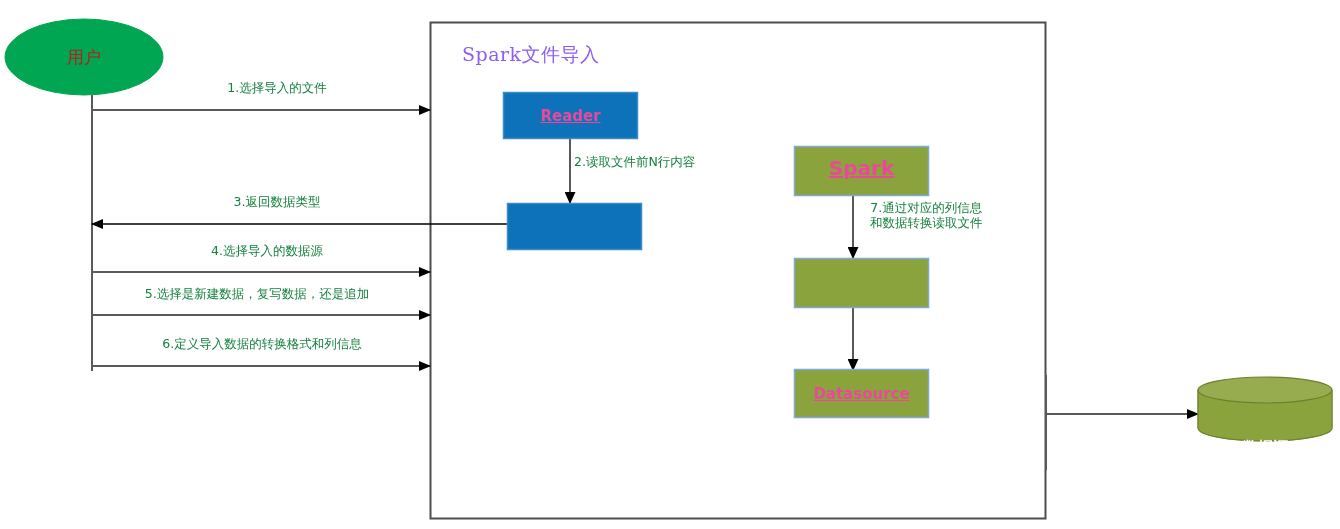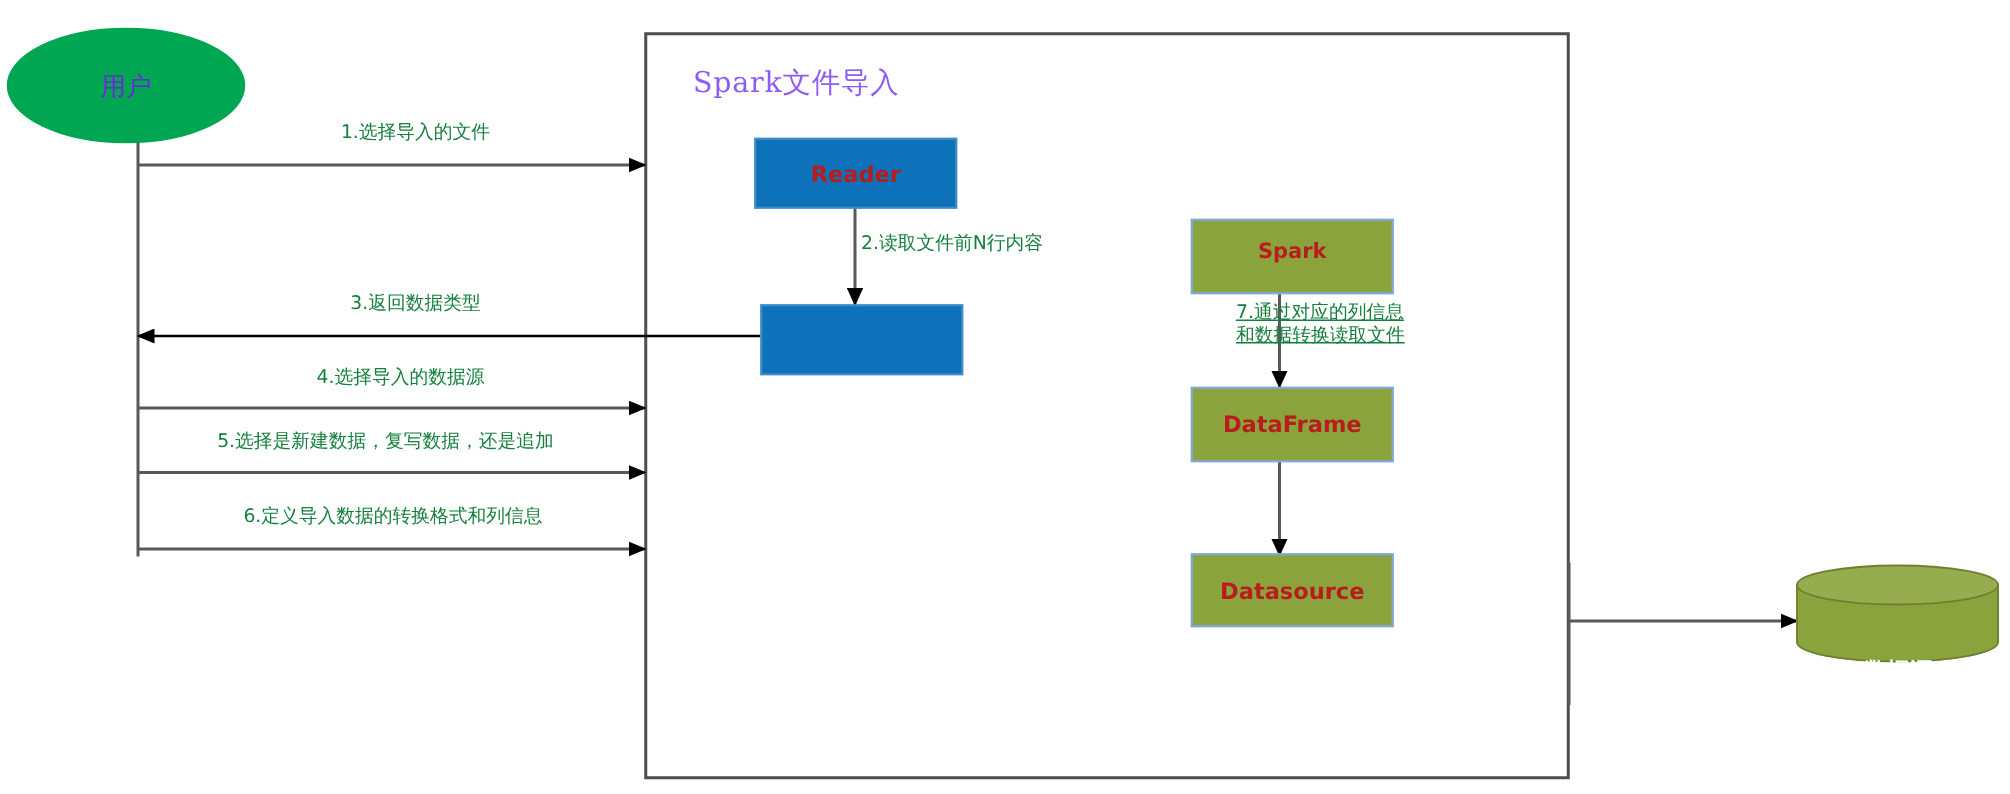--- a/index.html
+++ b/index.html
@@ -21,31 +21,32 @@
     top: 0;
     width: 1340px;
     height: 529px;
   }
   .node-label {
     position: absolute;
     display: flex;
     align-items: center;
     justify-content: center;
     text-align: left;
-    color: #b91c1c;
+    color: #ec4899;
     font-weight: bold;
     pointer-events: none;
     white-space: pre;
+    text-decoration: underline;
   }
   .actor-label {
     position: absolute;
     display: flex;
     align-items: center;
     justify-content: center;
-    color: #6d28d9;
+    color: #b91c1c;
     font-family: "DejaVu Serif", "Liberation Serif", serif;
     font-size: 17px;
   }
   .container-title {
     position: absolute;
     color: #8b5cf6;
     font-family: "DejaVu Serif", "Liberation Serif", serif;
     font-size: 19px;
     letter-spacing: 0.5px;
     white-space: pre;
@@ -133,41 +134,40 @@
     </g>
   </svg>
 
   <div class="actor-label" style="left:5px; top:38px; width:158px; height:38px;">用户</div>
 
   <div class="container-title" style="left:462px; top:42px;">Spark文件导入</div>
 
   <div class="node-label" style="left:503px; top:92px; width:135px; height:47px; font-size:15px;">Reader</div>
 
 
-  <div class="node-label" style="left:794px; top:146px; width:135px; height:44px; font-size:14px;">Spark</div>
+  <div class="node-label" style="left:794px; top:146px; width:135px; height:44px; font-size:20px;">Spark</div>
 
-  <div class="node-label" style="left:794px; top:258px; width:135px; height:50px; font-size:15px;">DataFrame</div>
 
   <div class="node-label" style="left:794px; top:369px; width:135px; height:49px; font-size:15px;">Datasource</div>
 
   <div class="cyl-text" style="left:1198px; top:392px; width:135px;">
     <div class="zh">数据源</div>
     <div class="en">Datasource</div>
   </div>
 
   <div class="edge-label" style="left:132px; top:80px; width:290px;">1.选择导入的文件</div>
 
   <div class="edge-label" style="left:574px; top:154px; text-align:right;">2.读取文件前N行内容</div>
 
   <div class="edge-label" style="left:132px; top:194px; width:290px;">3.返回数据类型</div>
 
   <div class="edge-label" style="left:112px; top:243px; width:310px;">4.选择导入的数据源</div>
 
   <div class="edge-label" style="left:92px; top:286px; width:330px;">5.选择是新建数据，复写数据，还是追加</div>
 
   <div class="edge-label" style="left:102px; top:336px; width:320px;">6.定义导入数据的转换格式和列信息</div>
 
-  <div class="edge-label" style="left:824px; top:200px; text-align:left;text-decoration:underline;">7.通过对应的列信息
+  <div class="edge-label" style="left:870px; top:200px; text-align:center;">7.通过对应的列信息
 和数据转换读取文件</div>
 
 
 
 </div>
 
 </body></html>

